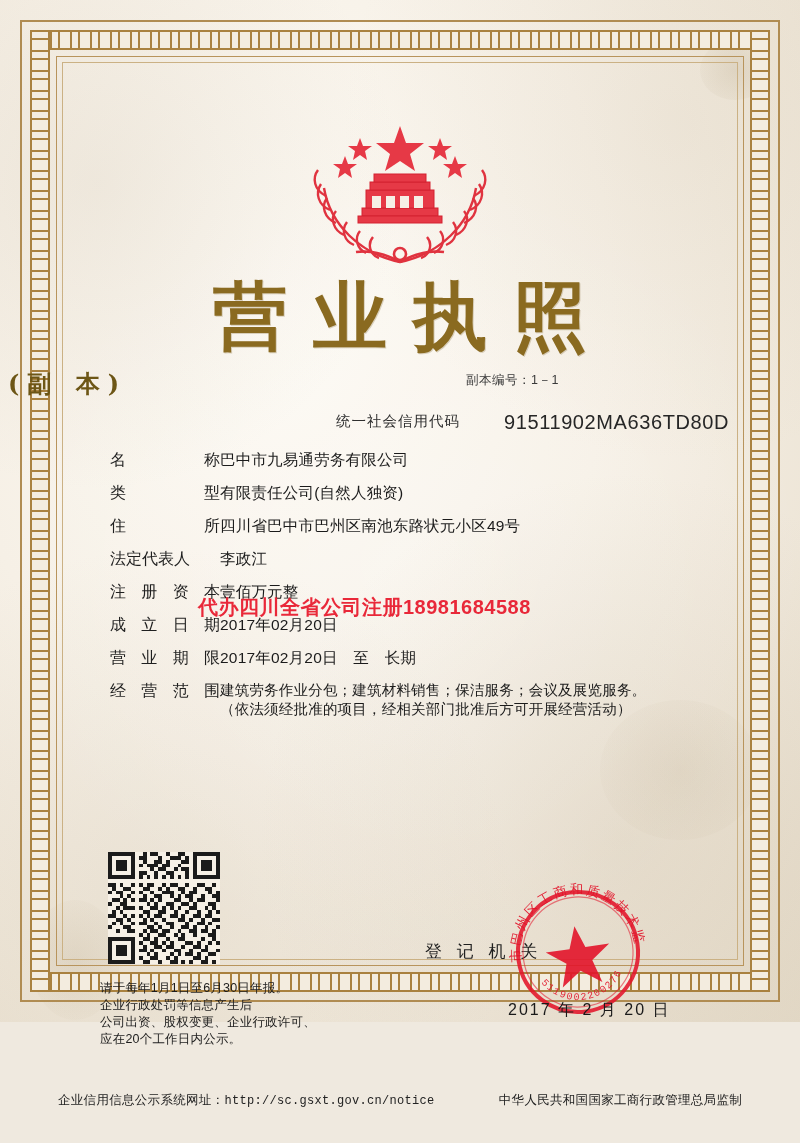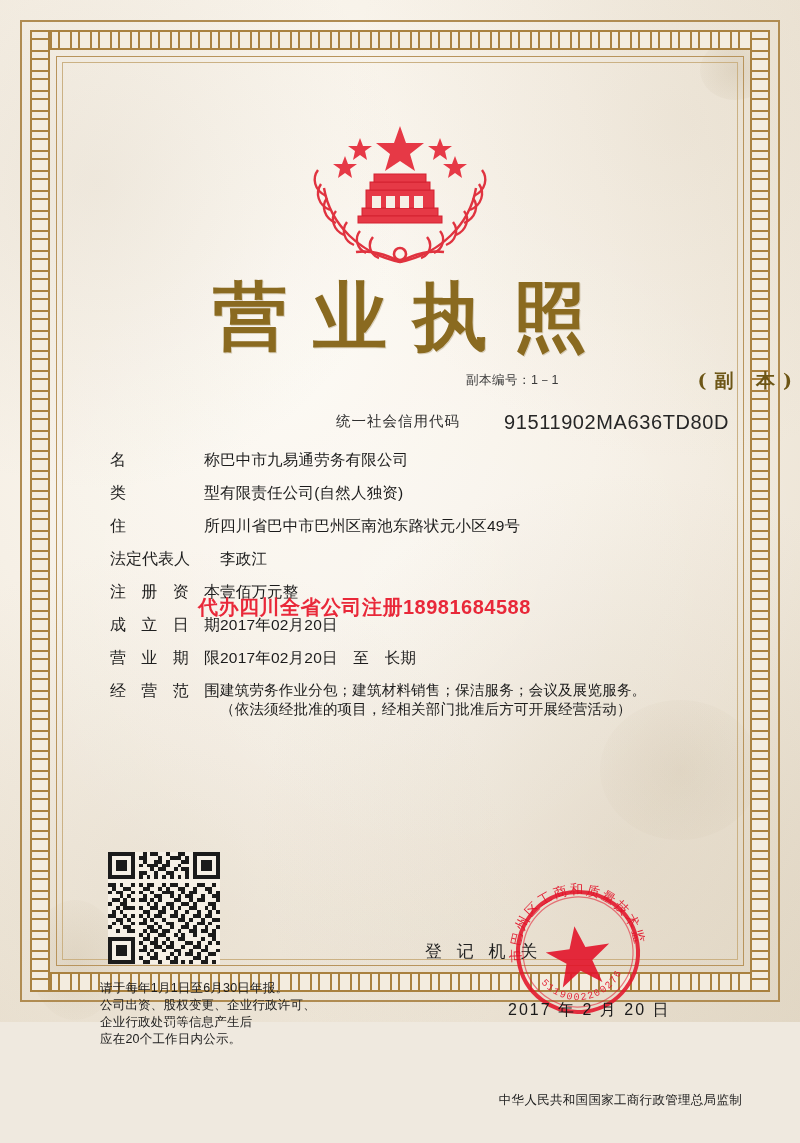--- a/index.html
+++ b/index.html
@@ -103,24 +103,24 @@
     font-size: 74px;
     font-weight: bold;
     letter-spacing: 26px;
     text-indent: 26px;
     color: #8a6a20;
     text-shadow: 1px 1px 0 rgba(120,90,30,0.25);
   }
   .subtitle {
     position: absolute;
     top: 368px;
-    left: 8px; right: 0;
-    text-align: right;
+    left: 0; right: 0;
+    text-align: left;
     font-family: "DejaVu Serif", "Liberation Serif", serif;
-    font-size: 19px;
+    font-size: 24px;
     font-weight: bold;
     letter-spacing: 8px;
     text-indent: 8px;
     color: #6d5616;
   }
   .copy-no {
     position: absolute;
     top: 372px;
     left: 466px;
     font-size: 12.5px;
@@ -681,20 +681,23 @@
           <textPath href="#sealArcBottom" startOffset="50%" text-anchor="middle">5119002200276</textPath>
         </text>
       </g>
     </svg>
   </div>
 
   <div class="date-line">2017 年 2 月 20 日</div>
 
   <div class="notice">
     <div>请于每年1月1日至6月30日年报。</div>
+    <div>企业行政处罚等信息产生后</div>
     <div>公司出资、股权变更、企业行政许可、</div>
-    <div>企业行政处罚等信息产生后</div>
     <div>应在20个工作日内公示。</div>
   </div>
 
+  <div class="footer-left">
+    <span>企业信用信息公示系统网址：</span><span class="url">http://sc.gsxt.gov.cn/notice</span>
+  </div>
   <div class="footer-right">中华人民共和国国家工商行政管理总局监制</div>
 
 </div>
 
 </body></html>

